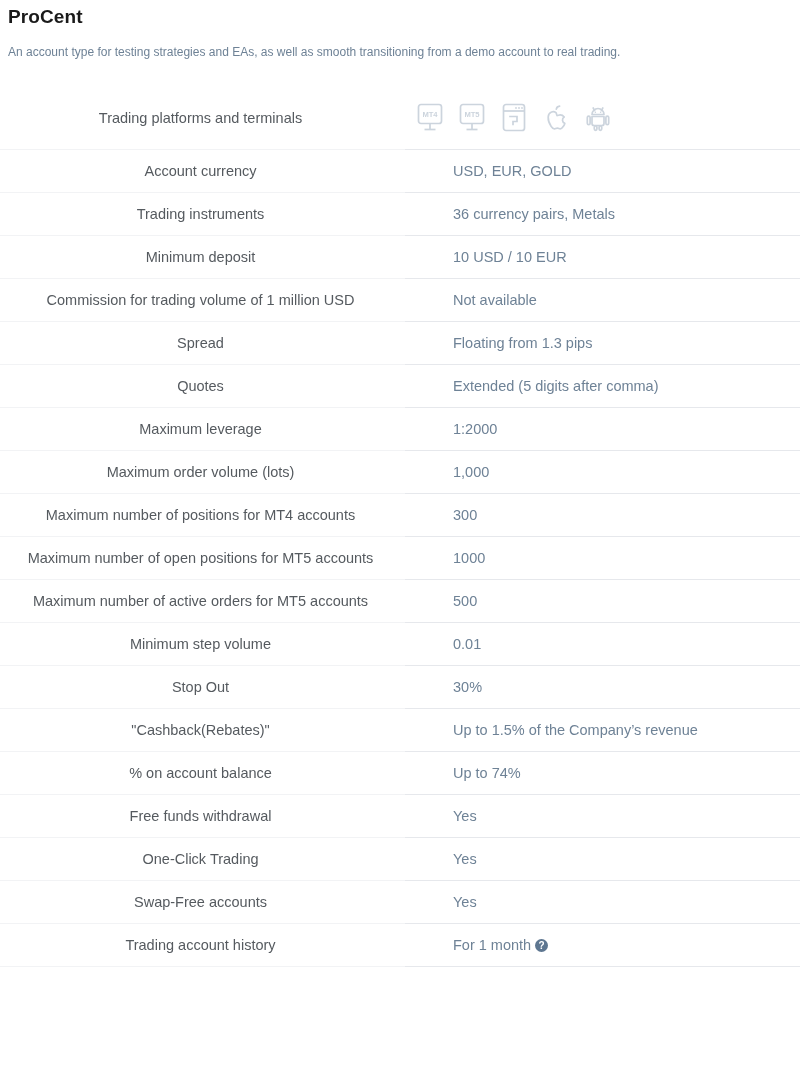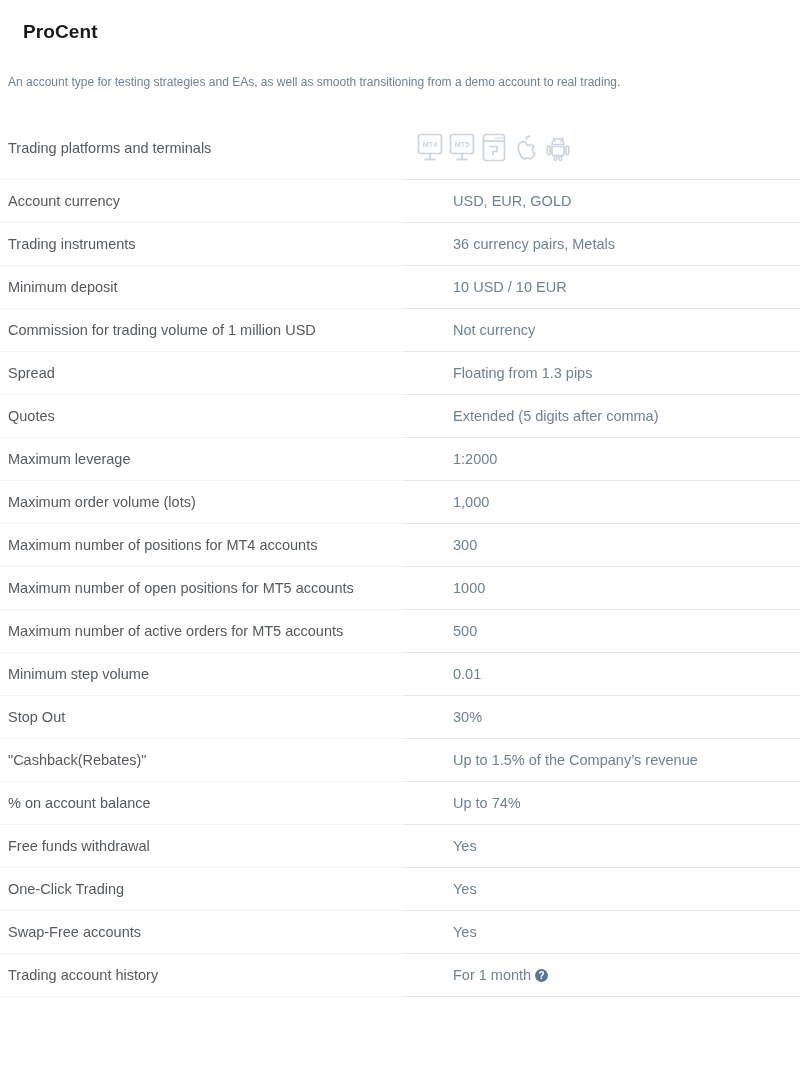--- a/index.html
+++ b/index.html
@@ -16,21 +16,21 @@
   }
 
   .page {
     width: 800px;
     box-sizing: border-box;
     padding: 0;
   }
 
   
   .page-title {
-    margin: 15px;
+    margin: 0;
     padding: 6px 0 0 8px;
     font-size: 19px;
     font-weight: bold;
     color: #1a1a1a;
     letter-spacing: 0.1px;
   }
 
   .intro {
     margin: 0;
     padding: 16px 16px 0 8px;
@@ -53,21 +53,21 @@
   }
 
   .spec-row.first-row {
     height: 62px;
   }
 
   .spec-label {
     width: 405px;
     box-sizing: border-box;
     padding: 0 12px 0 8px;
-    text-align: left;
+    text-align: center;
     vertical-align: middle;
     font-size: 14.5px;
     color: #555a5f;
     white-space: nowrap;
     border-bottom: 1px solid #f2f3f5;
   }
 
   .spec-value {
     width: 395px;
     box-sizing: border-box;
@@ -104,21 +104,21 @@
     vertical-align: 1px;
     margin-left: 4px;
     font-family: "Liberation Sans", sans-serif;
     cursor: pointer;
   }
 
   
   .platform-icons {
     display: flex;
     align-items: center;
-    gap: 6px;
+    gap: 16px;
   }
   .platform-icons svg {
     display: block;
   }
   .plat-icon {
     line-height: 0;
   }
 </style>
 </head>
 <body>
@@ -201,21 +201,21 @@
         <tr class="spec-row">
           <td class="spec-label">Trading instruments</td>
           <td class="spec-value"><span class="value-text">36 currency pairs, Metals</span></td>
         </tr>
         <tr class="spec-row">
           <td class="spec-label">Minimum deposit</td>
           <td class="spec-value"><span class="value-text">10 USD / 10 EUR</span></td>
         </tr>
         <tr class="spec-row">
           <td class="spec-label">Commission for trading volume of 1 million USD</td>
-          <td class="spec-value"><span class="value-text">Not currency</span></td>
+          <td class="spec-value"><span class="value-text">Not available</span></td>
         </tr>
         <tr class="spec-row">
           <td class="spec-label">Spread</td>
           <td class="spec-value"><span class="value-text">Floating from 1.3 pips</span></td>
         </tr>
         <tr class="spec-row">
           <td class="spec-label">Quotes</td>
           <td class="spec-value"><span class="value-text">Extended (5 digits after comma)</span></td>
         </tr>
         <tr class="spec-row">

